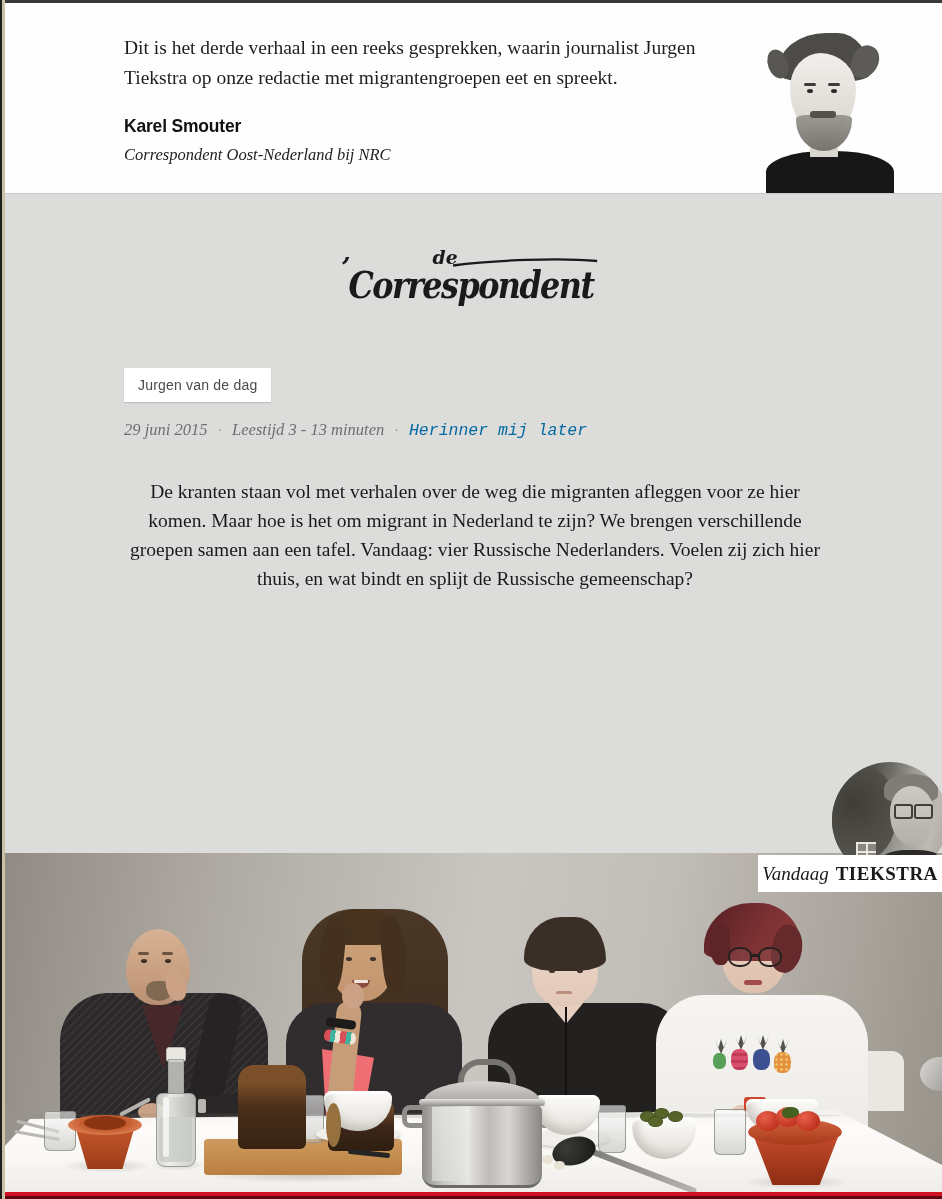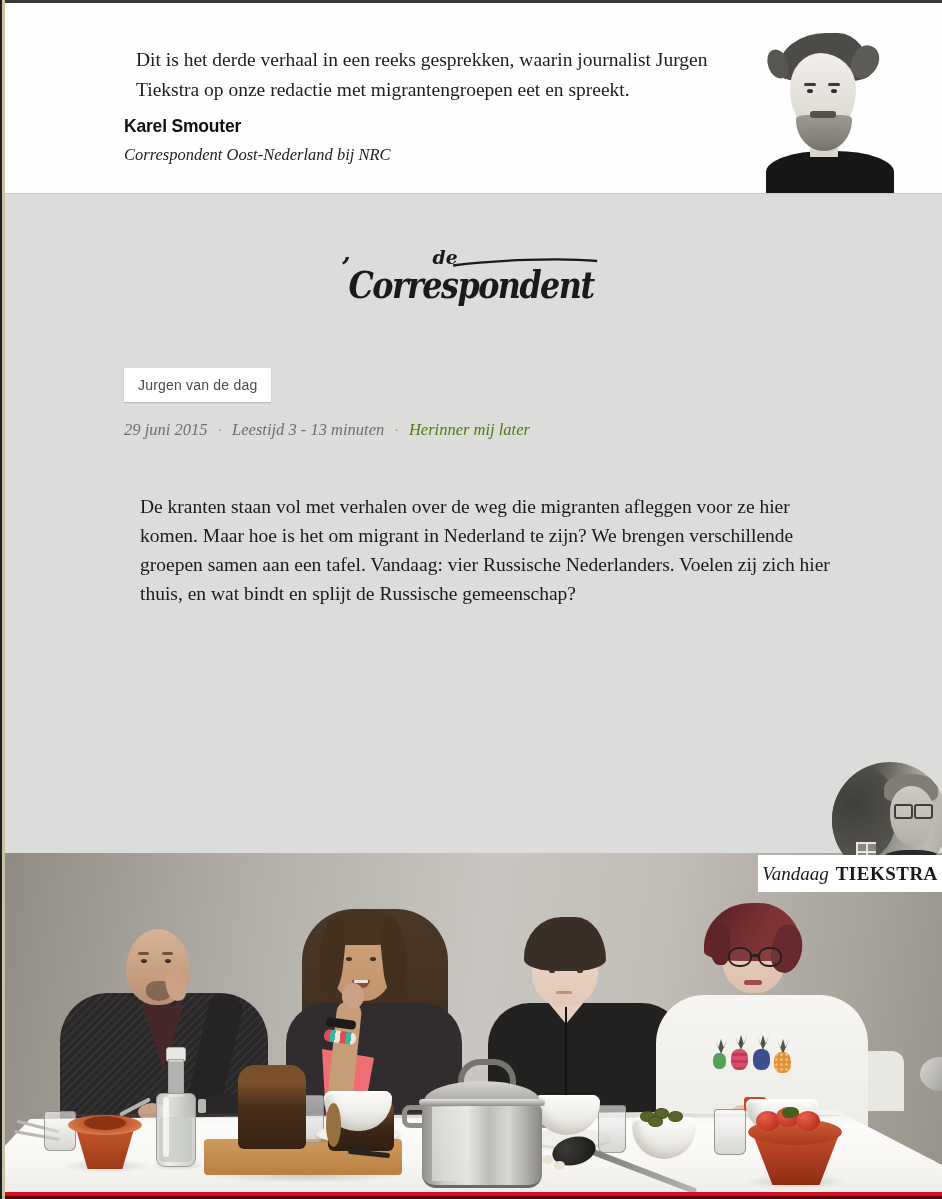--- a/index.html
+++ b/index.html
@@ -5,21 +5,21 @@
   html,body{margin:0;padding:0;background:#ffffff;}
   .page{position:relative;width:942px;height:1199px;overflow:hidden;background:#fff;
         font-family:"Liberation Serif",serif;}
   .abs{position:absolute;}
   
   .top-line{position:absolute;top:0;left:0;width:942px;height:3px;background:#3a3a3a;z-index:60;}
   .left-edge{position:absolute;top:0;left:0;width:5px;height:1199px;z-index:60;
              background:linear-gradient(90deg,#1f1f1f 0 2px,#c9c2a6 2px 5px);}
   
   .header{position:absolute;top:3px;left:0;width:942px;height:190px;background:#fefefe;}
-  .hdr-intro{position:absolute;left:124px;top:30px;width:600px;font-size:19.5px;line-height:30px;color:#1d1d1d;margin:12px;}
+  .hdr-intro{position:absolute;left:124px;top:30px;width:600px;font-size:19.5px;line-height:30px;color:#1d1d1d;margin:0;}
   .hdr-author{position:absolute;left:124px;top:112px;margin:0;font-family:"Liberation Sans",sans-serif;
               font-weight:700;font-size:19px;color:#111;transform:scaleX(.92);transform-origin:0 50%;letter-spacing:-.2px;}
   .hdr-role{position:absolute;left:124px;top:142px;margin:0;font-style:italic;font-size:16.5px;color:#222;}
   
   .illu{position:absolute;left:738px;top:24px;width:168px;height:166px;overflow:hidden;}
   .il-shirt{left:28px;top:124px;width:128px;height:46px;background:#171717;border-radius:46% 46% 0 0;}
   .il-neck{left:72px;top:104px;width:28px;height:26px;background:#d9d5cf;}
   .il-head{left:52px;top:26px;width:66px;height:84px;background:linear-gradient(180deg,#f1efeb, #e0dcd6 70%,#d6d1ca);
            border-radius:46% 54% 48% 52%/42% 42% 58% 58%;}
   .il-hair{left:40px;top:6px;width:92px;height:50px;background:#4c4b48;
@@ -32,22 +32,22 @@
   .il-beard{left:58px;top:88px;width:56px;height:36px;background:linear-gradient(180deg,#989差4 0,#8d8a84 40%,#6f6c66);
             border-radius:20% 20% 50% 50%/10% 10% 85% 85%;opacity:.95;}
   
   .article{position:absolute;top:193px;left:0;width:942px;height:660px;background:#dcdcdb;border-top:1px solid #c9c9c7;}
   .logo{position:absolute;top:50px;left:50%;transform:translateX(-50%);}
   .badge{position:absolute;left:124px;top:174px;background:#ffffff;padding:9px 14px;
          font-family:"Liberation Sans",sans-serif;font-size:14px;color:#4b4b4b;letter-spacing:.2px;
          box-shadow:0 1px 1px rgba(0,0,0,.14);}
   .meta{position:absolute;left:124px;top:226px;font-style:italic;font-size:16.5px;color:#6e6e6e;}
   .meta .sep{font-style:normal;color:#9a9a92;margin:0 10px;font-size:14px;}
-  .meta a{color:#4d7c0f;text-decoration:none;cursor:pointer;}
-  .standfirst{position:absolute;left:124px;top:282px;width:700px;margin:16px;font-size:19.5px;line-height:29px;color:#1a1a1a;}
+  .meta a{color:#0369a1;text-decoration:none;cursor:pointer;font-family:Liberation Mono, monospace;}
+  .standfirst{position:absolute;left:124px;top:282px;width:700px;margin:1px;font-size:19.5px;line-height:29px;color:#1a1a1a;text-align:center;}
   .headline{position:absolute;left:62px;top:418px;width:820px;margin:0;}
   .headline-inner{display:inline-block;width:125%;transform:scaleX(.8);transform-origin:0 0;
       font-family:"Liberation Sans",sans-serif;font-weight:700;font-size:47px;line-height:58px;
       letter-spacing:-.5px;color:#131313;}
   
   .avatar{position:absolute;left:832px;top:762px;width:116px;height:116px;border-radius:50%;overflow:hidden;z-index:30;
           background:linear-gradient(105deg,#4f4e49 0 28%,#6e6c66 42%,#9c9a94 58%,#bdbab4 80%,#a5a29c);cursor:pointer;}
   .av-tree{left:-8px;top:4px;width:72px;height:94px;background:radial-gradient(circle at 40% 40%,#3f3e39,#53524c 72%);border-radius:45%;}
   .av-window{left:24px;top:80px;width:20px;height:18px;background:#8c8881;
              background-image:linear-gradient(#e8e6e1 2px,transparent 2px),linear-gradient(90deg,#e8e6e1 2px,transparent 2px);

